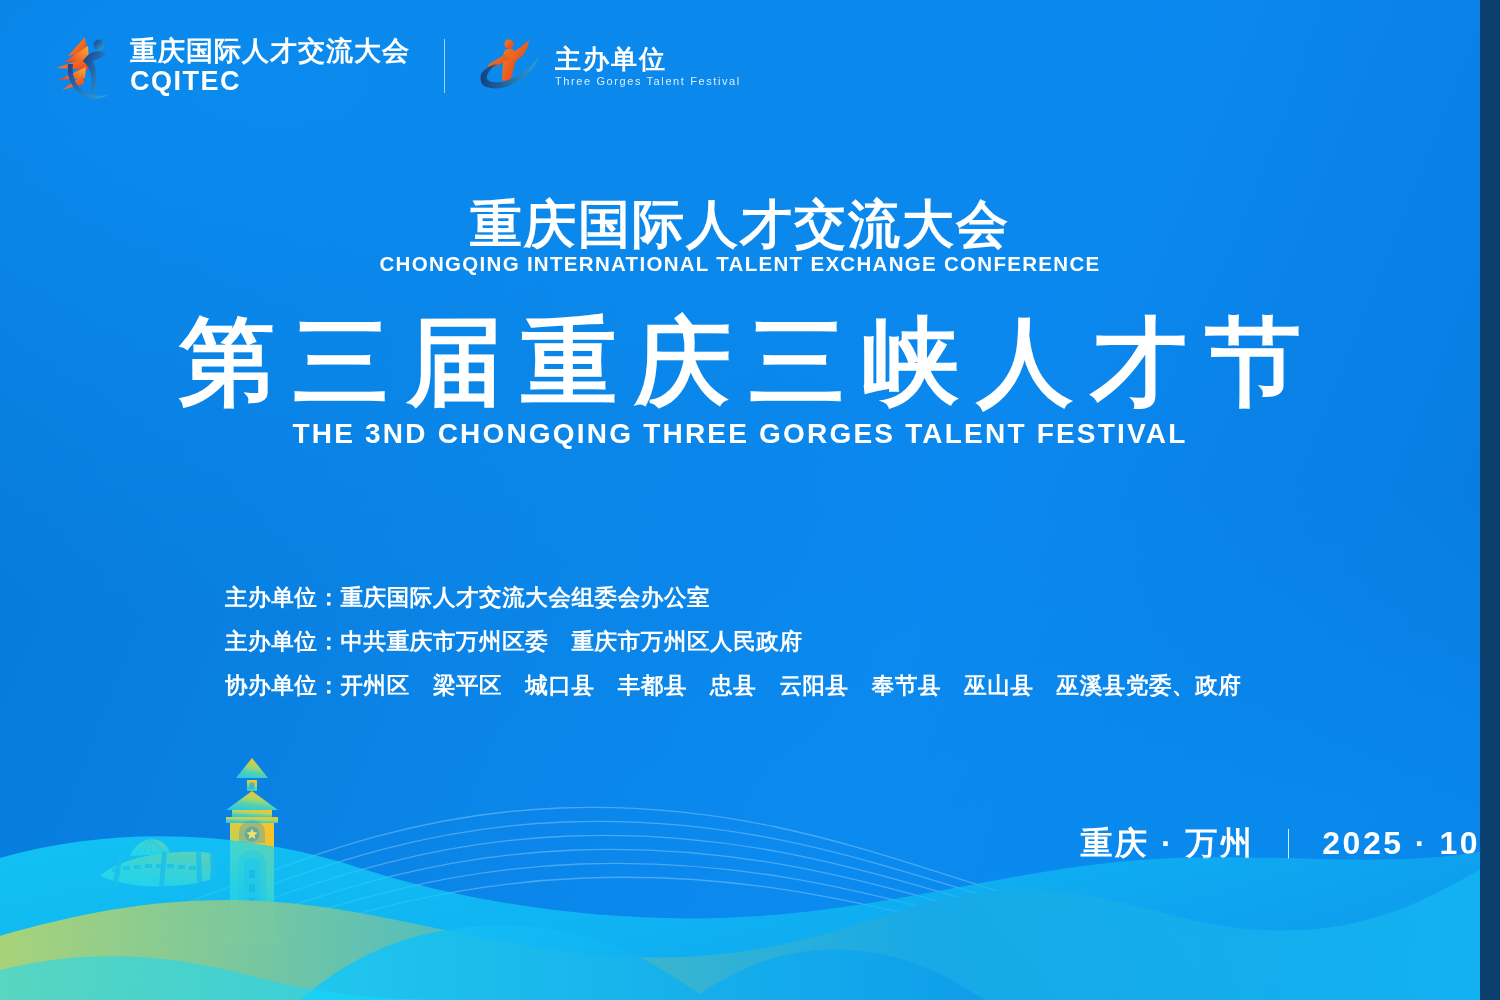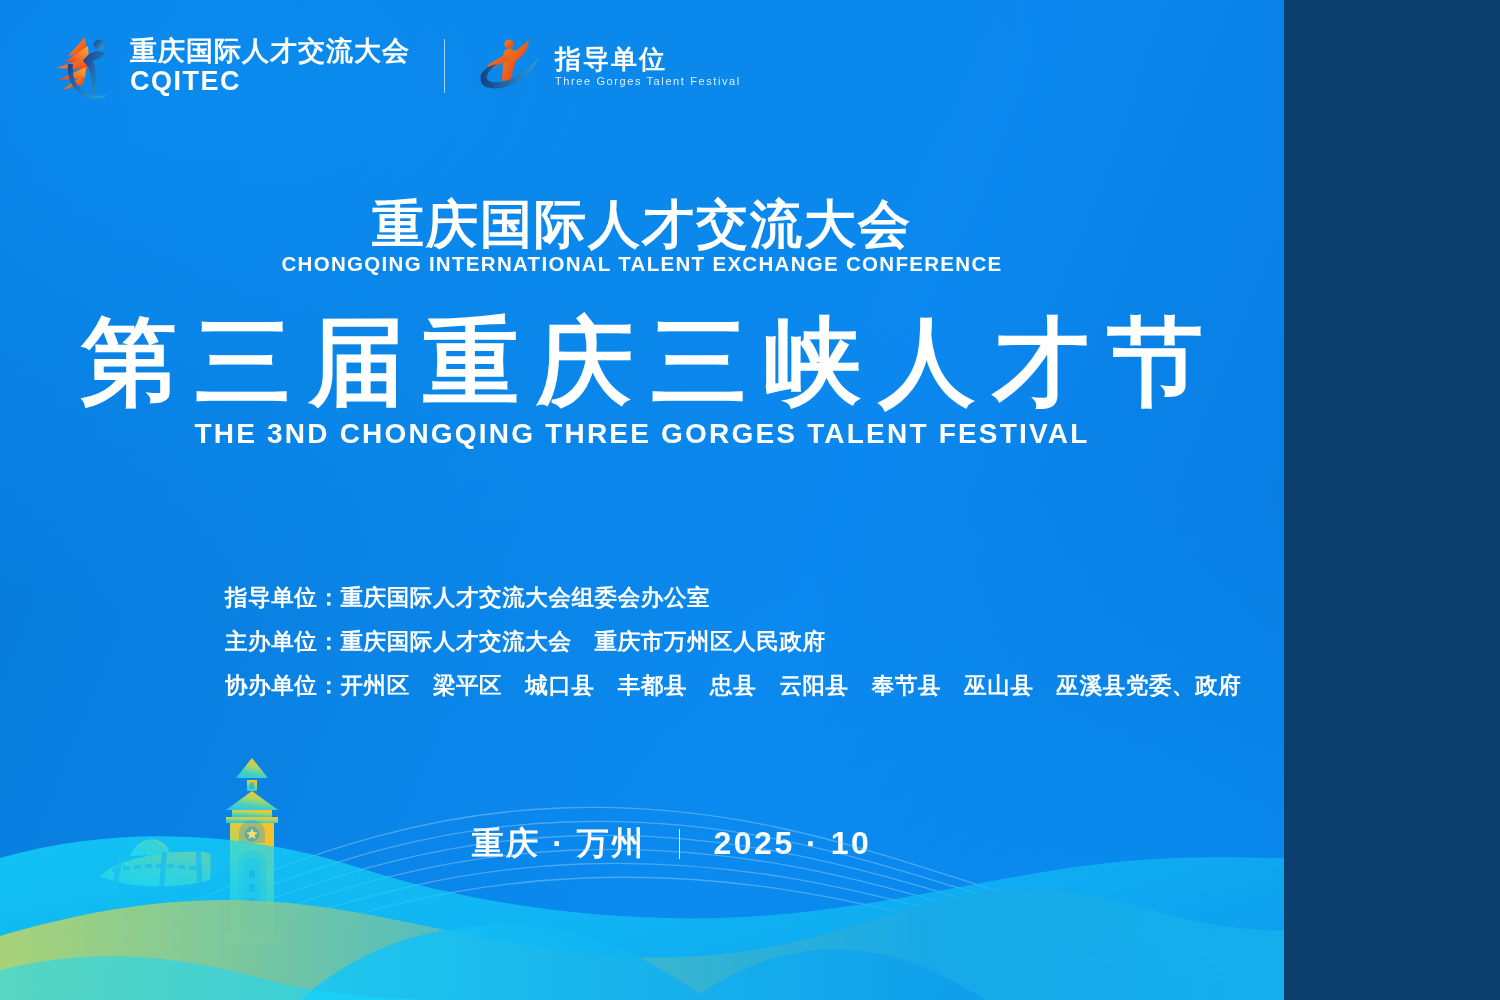--- a/index.html
+++ b/index.html
@@ -3,21 +3,21 @@
 <meta charset="utf-8">
 <style>
   * { margin:0; padding:0; box-sizing:border-box; }
   html,body{ background:#0a3f6e; }
   body{
     font-family:"Liberation Sans","DejaVu Sans",sans-serif;
     -webkit-font-smoothing:antialiased;
   }
   .poster{
     position:relative;
-    width:1284px; height:1000px;
+    width:1480px; height:1000px;
     overflow:hidden;
     background:
       radial-gradient(120% 90% at 18% 8%, #0b8bef 0%, rgba(11,139,239,0) 60%),
       radial-gradient(110% 80% at 88% 95%, #0a8cf0 0%, rgba(10,140,240,0) 58%),
       linear-gradient(112deg,#0577d8 0%,#0a84e6 38%,#0b88ef 62%,#0679dc 100%);
   }
 
   
   .logobar{
     position:absolute; left:44px; top:30px;
@@ -78,21 +78,21 @@
     display:flex; flex-direction:column; gap:16px;
   }
   .org-line{
     color:#fff; font-size:22.5px; font-weight:700; letter-spacing:.6px;
     white-space:nowrap; line-height:1.25;
   }
 
   
   .dateline{
     position:absolute; left:16px; right:0; top:822px;
-    text-align:center;
+    text-align:right;
     color:#fff; font-size:32px; font-weight:700; letter-spacing:2.5px;
     white-space:nowrap;
     padding-left:43px;
   }
   .dateline .sep{
     display:inline-block; width:1px; height:30px; vertical-align:-5px;
     background:rgba(255,255,255,.85); margin:0 22px;
   }
 
   
@@ -158,36 +158,36 @@
             </linearGradient>
           </defs>
           <circle cx="30" cy="10" r="4.6" fill="url(#gT1)"></circle>
           <path d="M26 16 q5 -3 9 0 q2 7 1 14 l-4 14 q-1 4 -5 4 q-4 0 -4 -4 l1 -15 q-1 -8 2 -13 Z" fill="url(#gT1)"></path>
           <path d="M27 20 L10 30 q-2 2 0 4 q2 2 4 0 L30 25 Z" fill="url(#gT1)"></path>
           <path d="M33 19 q10 -6 17 -13 q-1 13 -12 20 q-3 2 -5 -1 q-2 -3 0 -6 Z" fill="url(#gT1)"></path>
           <path d="M2 40 q6 -9 17 -10 q-9 5 -11 12 q-1 5 5 6 q14 2 30 -9 q10 -7 17 -16 q-5 14 -19 23 q-18 12 -34 7 q-7 -3 -5 -13 Z" fill="url(#gT2)"></path>
         </svg>
       </span>
       <span class="logo2-words">
-        <span class="logo2-cn">指导单位</span>
+        <span class="logo2-cn">主办单位</span>
         <span class="logo2-en">Three  Gorges  Talent  Festival</span>
       </span>
     </div>
   </div>
 
   <div class="headline">
     <div class="conf-cn">重庆国际人才交流大会</div>
     <div class="conf-en">CHONGQING  INTERNATIONAL TALENT EXCHANGE CONFERENCE</div>
     <div class="fest-cn">第三届重庆三峡人才节</div>
     <div class="fest-en">THE 3ND CHONGQING THREE GORGES TALENT FESTIVAL</div>
   </div>
 
   <div class="orgs">
-    <div class="org-line">指导单位：重庆国际人才交流大会组委会办公室</div>
-    <div class="org-line">主办单位：重庆国际人才交流大会　重庆市万州区人民政府</div>
+    <div class="org-line">主办单位：重庆国际人才交流大会组委会办公室</div>
+    <div class="org-line">主办单位：中共重庆市万州区委　重庆市万州区人民政府</div>
     <div class="org-line">协办单位：开州区　梁平区　城口县　丰都县　忠县　云阳县　奉节县　巫山县　巫溪县党委、政府</div>
   </div>
 
   <div class="dateline">
     <span>重庆 · 万州</span>
     <span class="sep"></span>
     <span>2025 · 10</span>
   </div>
 
   <div class="bottom-art">

